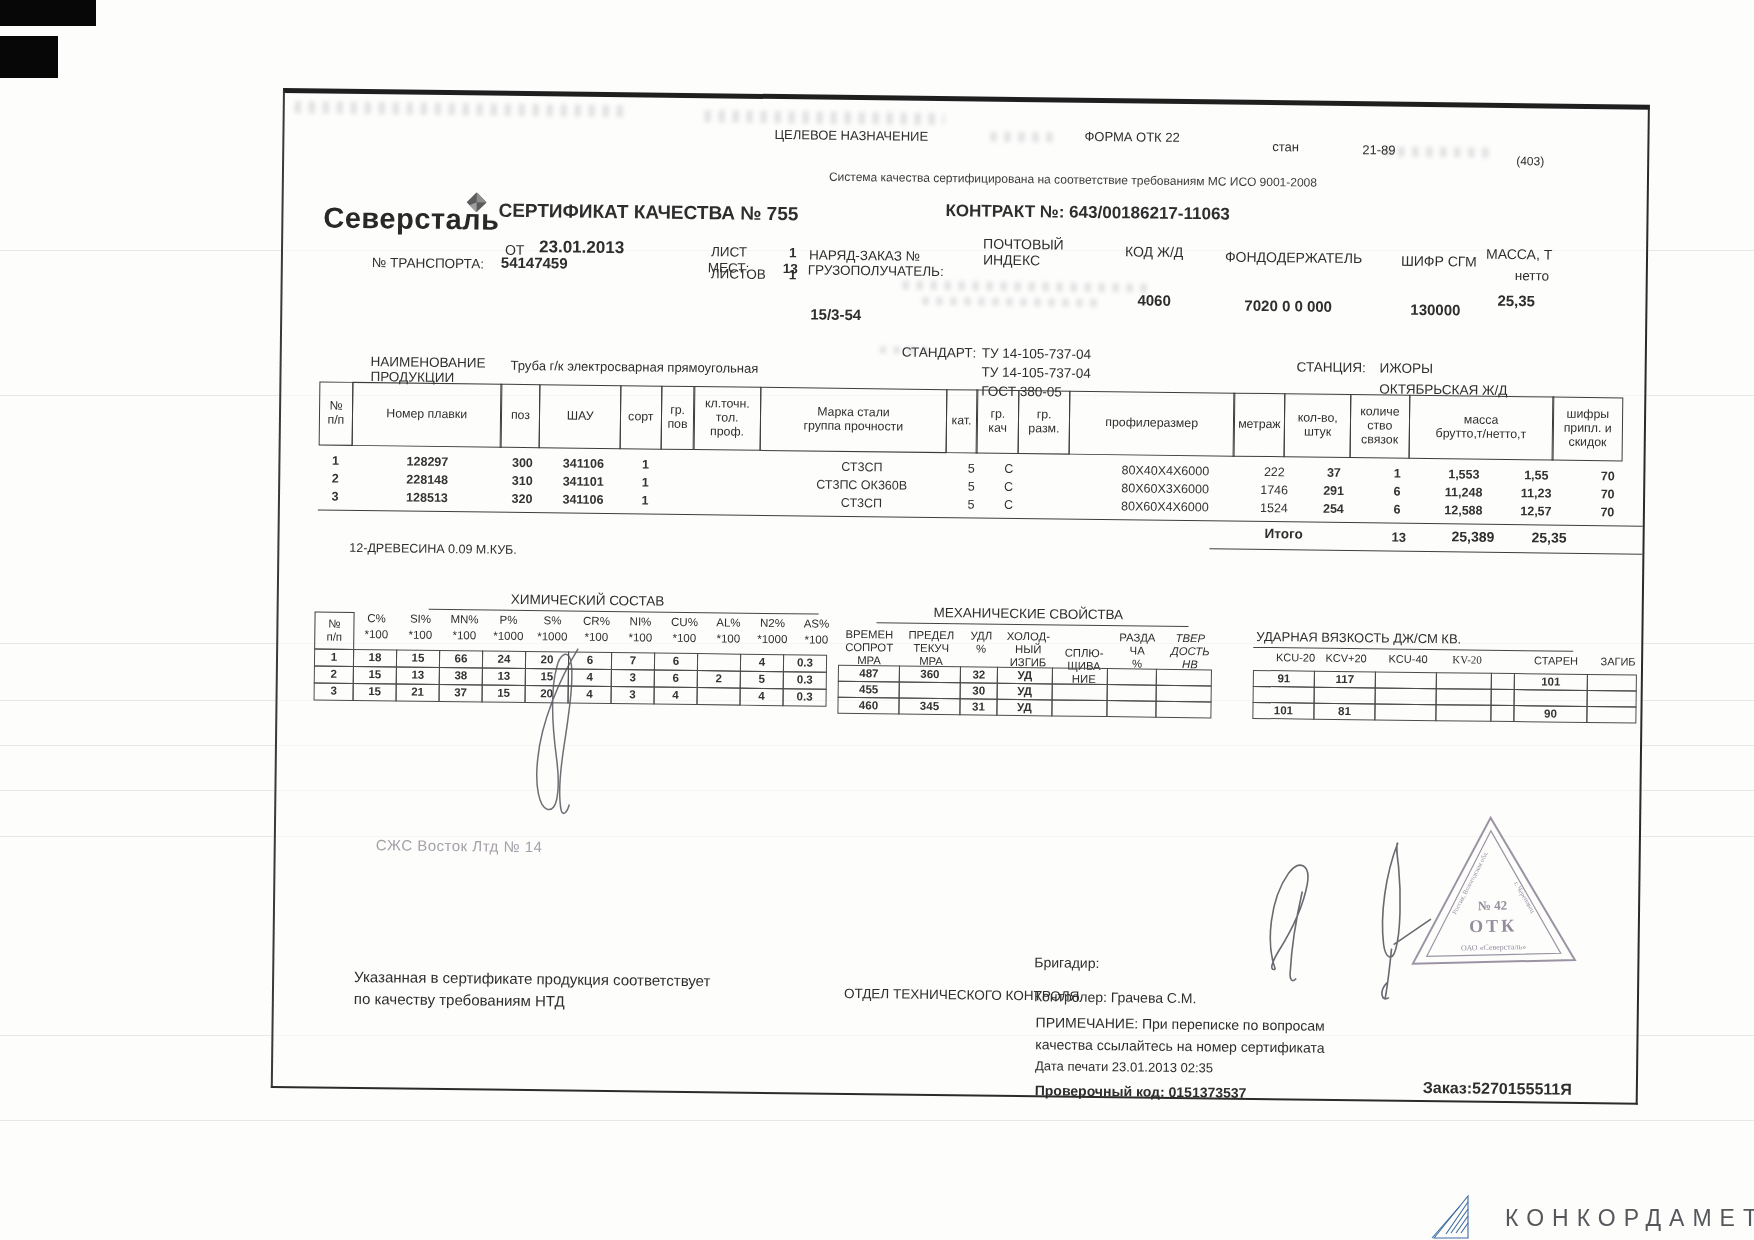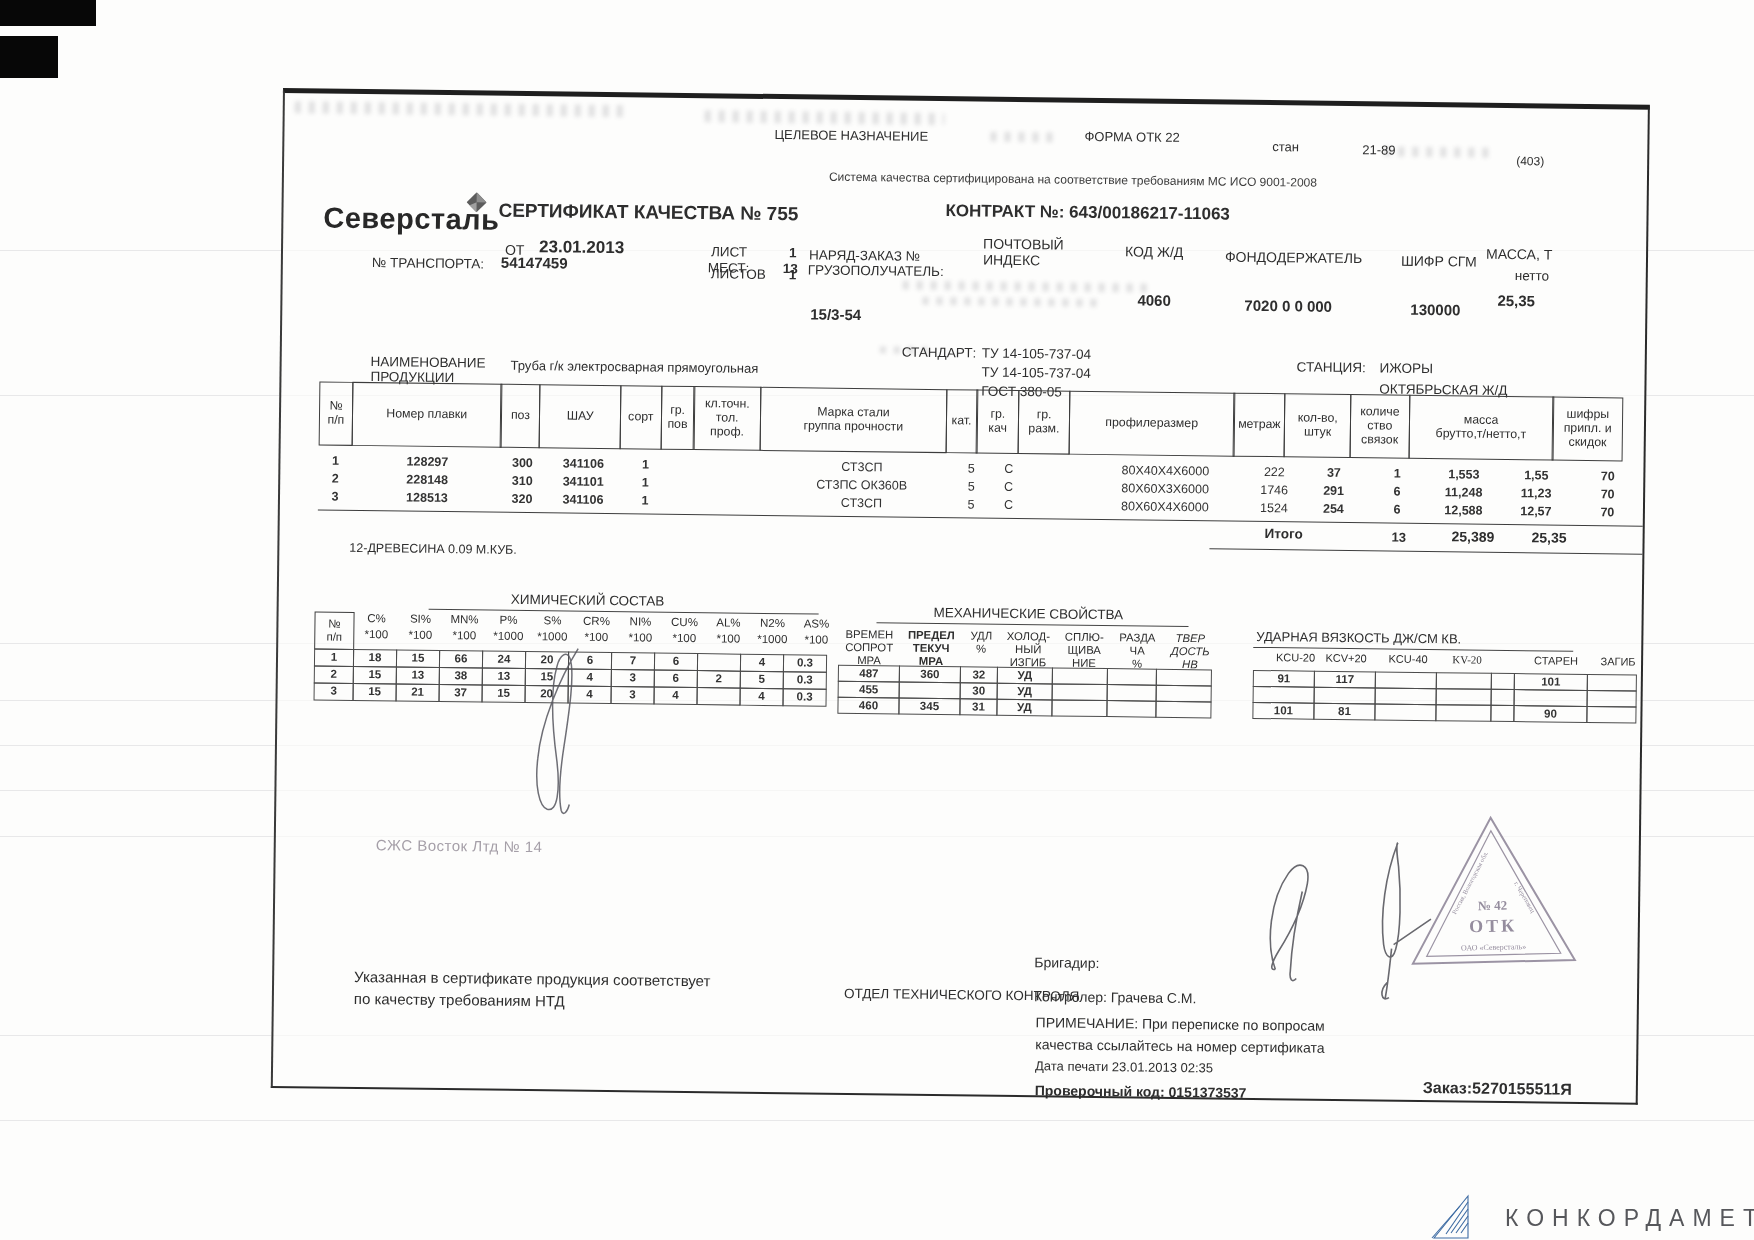--- a/index.html
+++ b/index.html
@@ -51,23 +51,23 @@
   
   .chemnames,.chemmults{display:flex;margin-left:40px;}
   .chemnames>div,.chemmults>div{width:44px;text-align:center;font-size:11.5px;}
   .chemgrid .trow{display:flex;height:17px;}
   .chemgrid .trow>div{box-sizing:border-box;border:1px solid #4c4c4c;margin-left:-1px;margin-top:-1px;
     width:44px;text-align:center;font-size:11.5px;line-height:15px;font-weight:bold;color:#333;}
   .chemgrid .trow>div:first-child{width:40px;margin-left:0;}
   
   .mechhead{display:flex;}
   .mechhead>div{text-align:center;font-size:11.3px;line-height:13px;white-space:pre-line;}
-  .mechhead>div:nth-child(1){width:62px;}.mechhead>div:nth-child(2){width:62px;font-weight:bold;}
+  .mechhead>div:nth-child(1){width:62px;}.mechhead>div:nth-child(2){width:62px;}
   .mechhead>div:nth-child(3){width:38px;}.mechhead>div:nth-child(4){width:56px;}
-  .mechhead>div:nth-child(5){width:56px;}.mechhead>div:nth-child(6){width:50px;text-align:center;}
+  .mechhead>div:nth-child(5){width:56px;margin-top:16px;}.mechhead>div:nth-child(6){width:50px;text-align:center;}
   .mechhead>div:nth-child(7){width:56px;font-style:italic;}
   .mechgrid .trow{display:flex;height:16px;}
   .mechgrid .trow>div{box-sizing:border-box;border:1px solid #4c4c4c;margin-left:-1px;margin-top:-1px;
     text-align:center;font-size:11.5px;line-height:14px;font-weight:bold;color:#333;}
   .mechgrid .trow>div:nth-child(1){width:62px;margin-left:0;}
   .mechgrid .trow>div:nth-child(2){width:62px;}.mechgrid .trow>div:nth-child(3){width:38px;}
   .mechgrid .trow>div:nth-child(4){width:56px;}.mechgrid .trow>div:nth-child(5){width:56px;}
   .mechgrid .trow>div:nth-child(6){width:50px;}.mechgrid .trow>div:nth-child(7){width:56px;}
   .imphead{display:flex;}
   .imphead>div{text-align:center;font-size:11px;}

